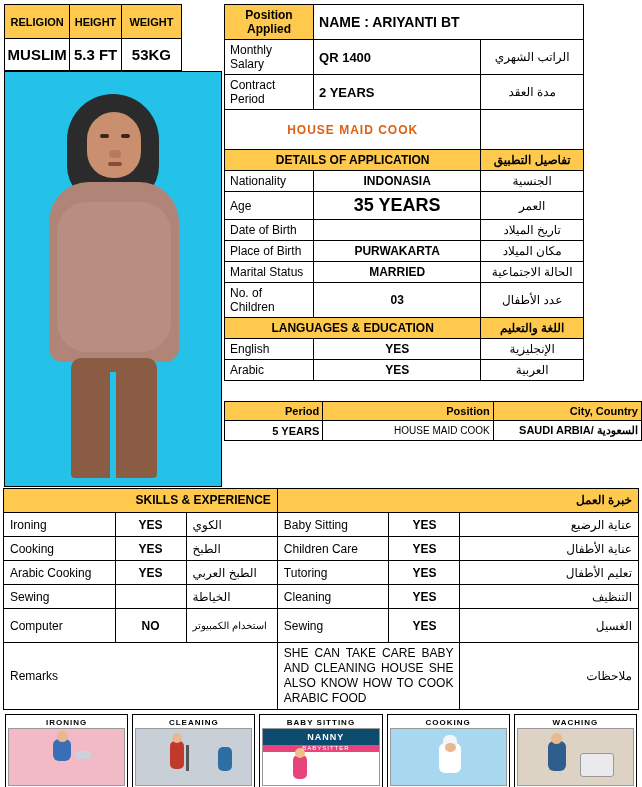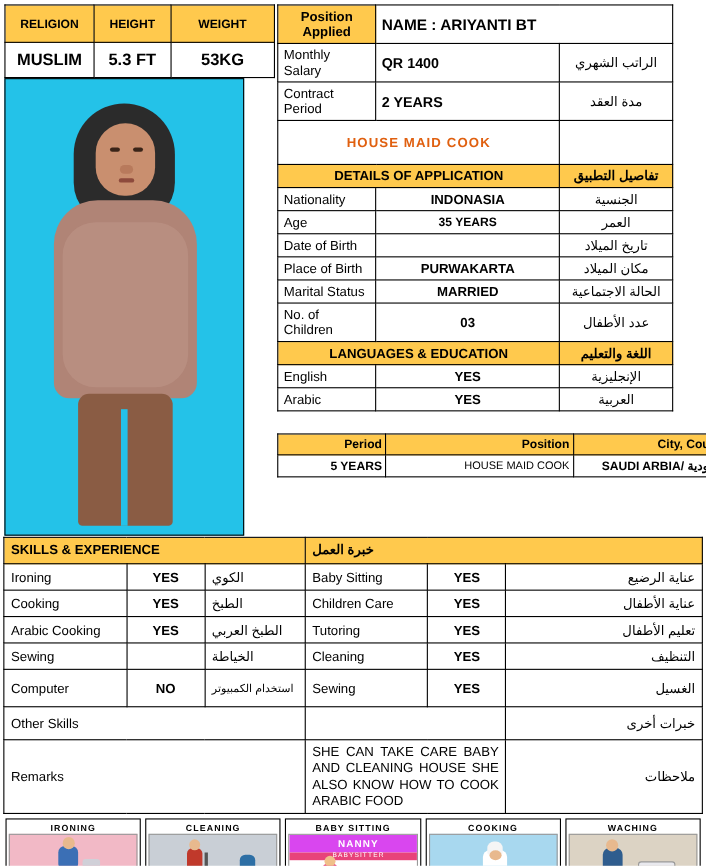--- a/index.html
+++ b/index.html
@@ -29,21 +29,21 @@
     padding: 2px;
   }
   .ar { text-align: right; direction: rtl; font-size: 12px; }
   .bold { font-weight: bold; }
 
   
   .top { width: 636px; }
   .leftcol { width: 218px; vertical-align: top; }
   .rightcol { width: 418px; vertical-align: top; }
 
-  .topheads { width: 246px; }
+  .topheads { width: 178px; }
   .topheads td { height: 34px; }
   .topvals td { height: 32px; text-align: center; font-size: 15px; font-weight: bold; border: 1px solid #000;}
 
   .photo {
     width: 218px;
     height: 416px;
     background: #24c2e8;
     border: 1px solid #000;
     position: relative;
     overflow: hidden;
@@ -69,21 +69,21 @@
   
   .ptable { width: 418px; margin-top: 0; }
   .ptable td, .ptable th { border: 1px solid #000; font-size: 11px; padding: 3px; text-align: right; }
   .ptable th { background: #ffc94d; font-weight: bold; }
 
   
   .skillband {
     background: #ffc94d;
     border: 1px solid #000;
     font-weight: bold;
-    text-align: left;
+    text-align: right;
     font-size: 12px;
     height: 17px;
     line-height: 15px;
   }
   .skills { width: 636px; }
   .skills td { border: 1px solid #000; font-size: 12px; padding: 3px 6px; height: 24px; }
   .sk-name { width: 110px; }
   .sk-yes { width: 70px; text-align: center; font-weight: bold; }
   .sk-ar { width: 90px; text-align: left; direction: rtl; }
   .sk-name2 { width: 110px; }
@@ -178,21 +178,21 @@
             <td colspan="2" class="sectionband" style="height:18px">DETAILS OF APPLICATION</td>
             <td class="sectionband ar" style="height:18px">تفاصيل التطبيق</td>
           </tr>
           <tr>
             <td class="lbl">Nationality</td>
             <td class="bigval">INDONASIA</td>
             <td class="arb">الجنسية</td>
           </tr>
           <tr>
             <td class="lbl">Age</td>
-            <td class="bigval" style="font-size:11px">35 YEARS</td>
+            <td class="bigval" style="font-size:18px">35 YEARS</td>
             <td class="arb">العمر</td>
           </tr>
           <tr>
             <td class="lbl">Date of Birth</td>
             <td class="bigval">&nbsp;</td>
             <td class="arb">تاريخ الميلاد</td>
           </tr>
           <tr>
             <td class="lbl">Place of Birth</td>
             <td class="bigval">PURWAKARTA</td>
@@ -286,25 +286,20 @@
       <td class="sk-ar2">التنظيف</td>
     </tr>
     <tr>
       <td class="sk-name" style="height:34px">Computer</td>
       <td class="sk-yes">NO</td>
       <td class="sk-ar" style="font-size:10px">استخدام الكمبيوتر</td>
       <td class="sk-name2">Sewing</td>
       <td class="sk-yes2">YES</td>
       <td class="sk-ar2">الغسيل</td>
     </tr>
-    <tr class="otherskills">
-      <td colspan="3" style="height:30px">Other Skills</td>
-      <td colspan="2">&nbsp;</td>
-      <td class="sk-ar2">خبرات أخرى</td>
-    </tr>
     <tr class="remarks">
       <td colspan="3" style="height:58px">Remarks</td>
       <td colspan="2" class="remarkstext">SHE CAN TAKE CARE BABY AND CLEANING HOUSE SHE ALSO KNOW HOW TO COOK ARABIC FOOD</td>
       <td class="sk-ar2">ملاحظات</td>
     </tr>
   </tbody>
     </table>
 
   <table class="strip">
     <tbody>
@@ -333,21 +328,21 @@
 
             <div class="fig" style="left:82px;top:18px;width:14px;height:24px;background:#2d6fa5;border-radius:5px;"></div>
           </div>
 
         </div>
       </td>
       <td>
         <div class="pcard">
           <div class="pcap">BABY SITTING</div>
           <div class="pimg" style="background:#ffffff">
-            <div class="fig" style="left:0;top:0;width:125px;height:16px;background:#d946ef;color:#fff;font-size:9px;text-align:center;font-weight:bold;line-height:16px;letter-spacing:1px;">NANNY</div>
+            <div class="fig" style="left:0;top:0;width:125px;height:16px;background:#0c4a6e;color:#fff;font-size:9px;text-align:center;font-weight:bold;line-height:16px;letter-spacing:1px;">NANNY</div>
             <div class="fig" style="left:0;top:16px;width:125px;height:7px;background:#e8437a;color:#fff;font-size:6px;text-align:center;line-height:7px;letter-spacing:1px;">BABYSITTER</div>
             <div class="fig" style="left:30px;top:26px;width:14px;height:24px;background:#e8437a;border-radius:5px;"></div>
             <div class="fig" style="left:32px;top:19px;width:10px;height:10px;background:#f0c08a;border-radius:50%;"></div>
 
           </div>
 
         </div>
       </td>
       <td>
         <div class="pcard">

